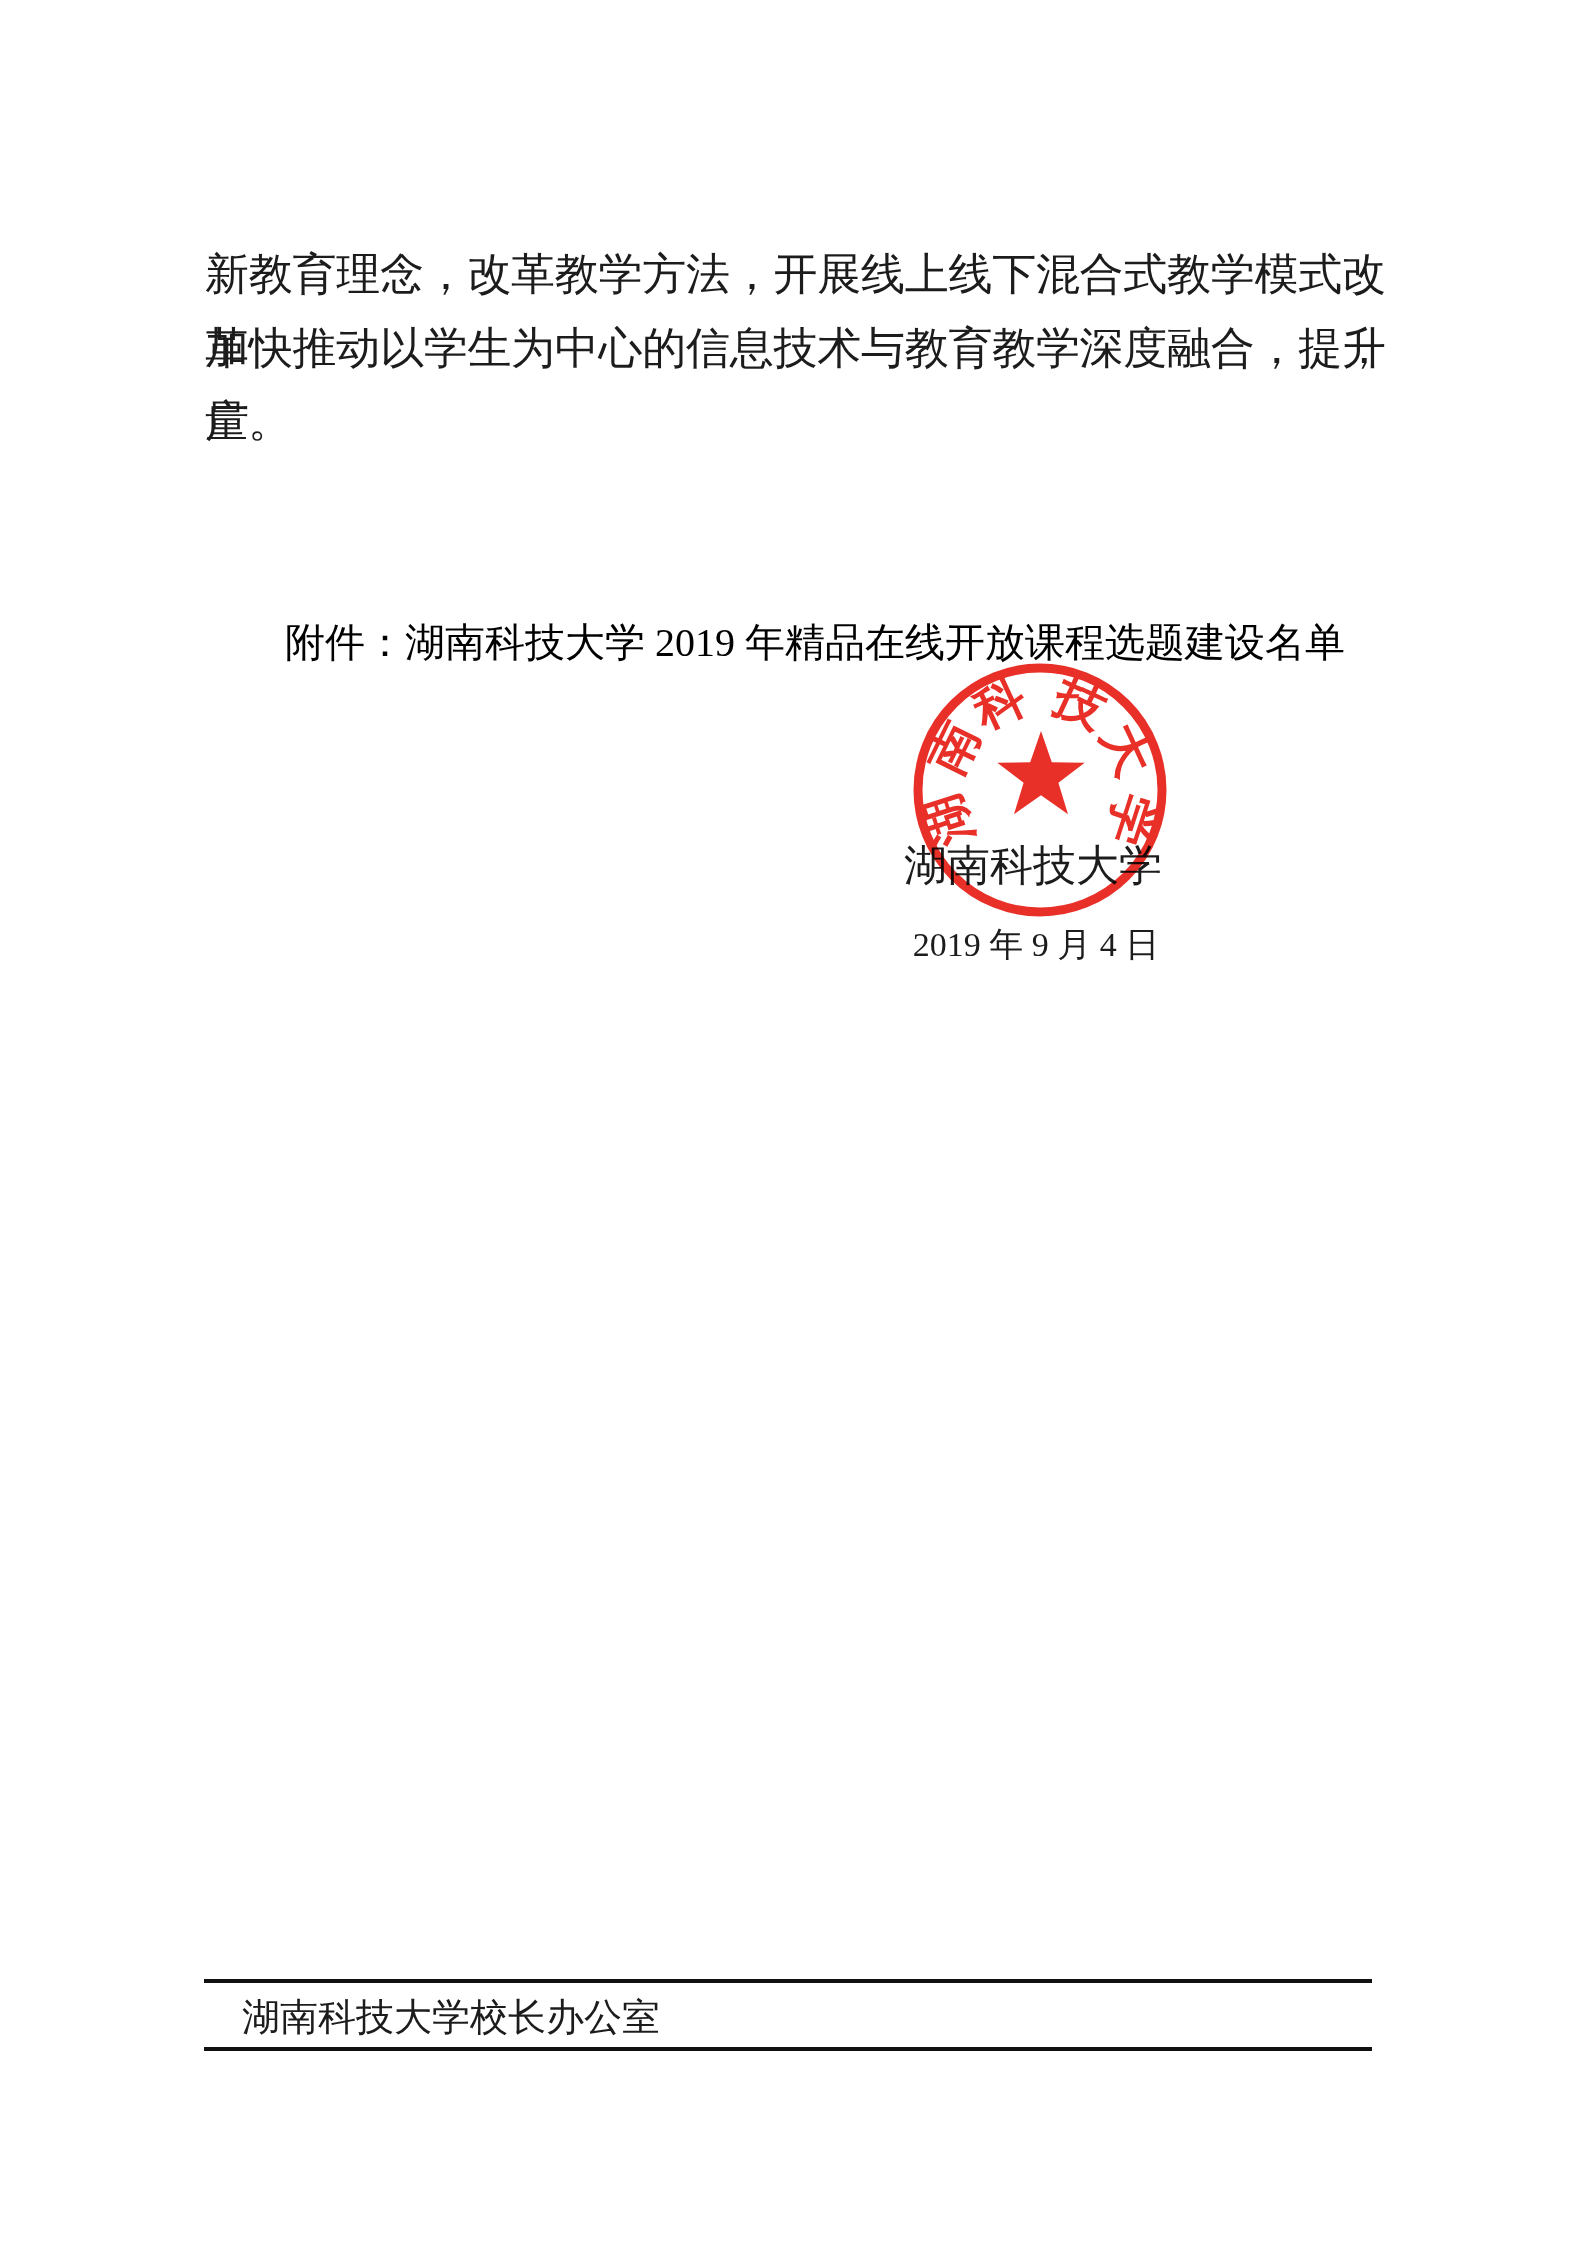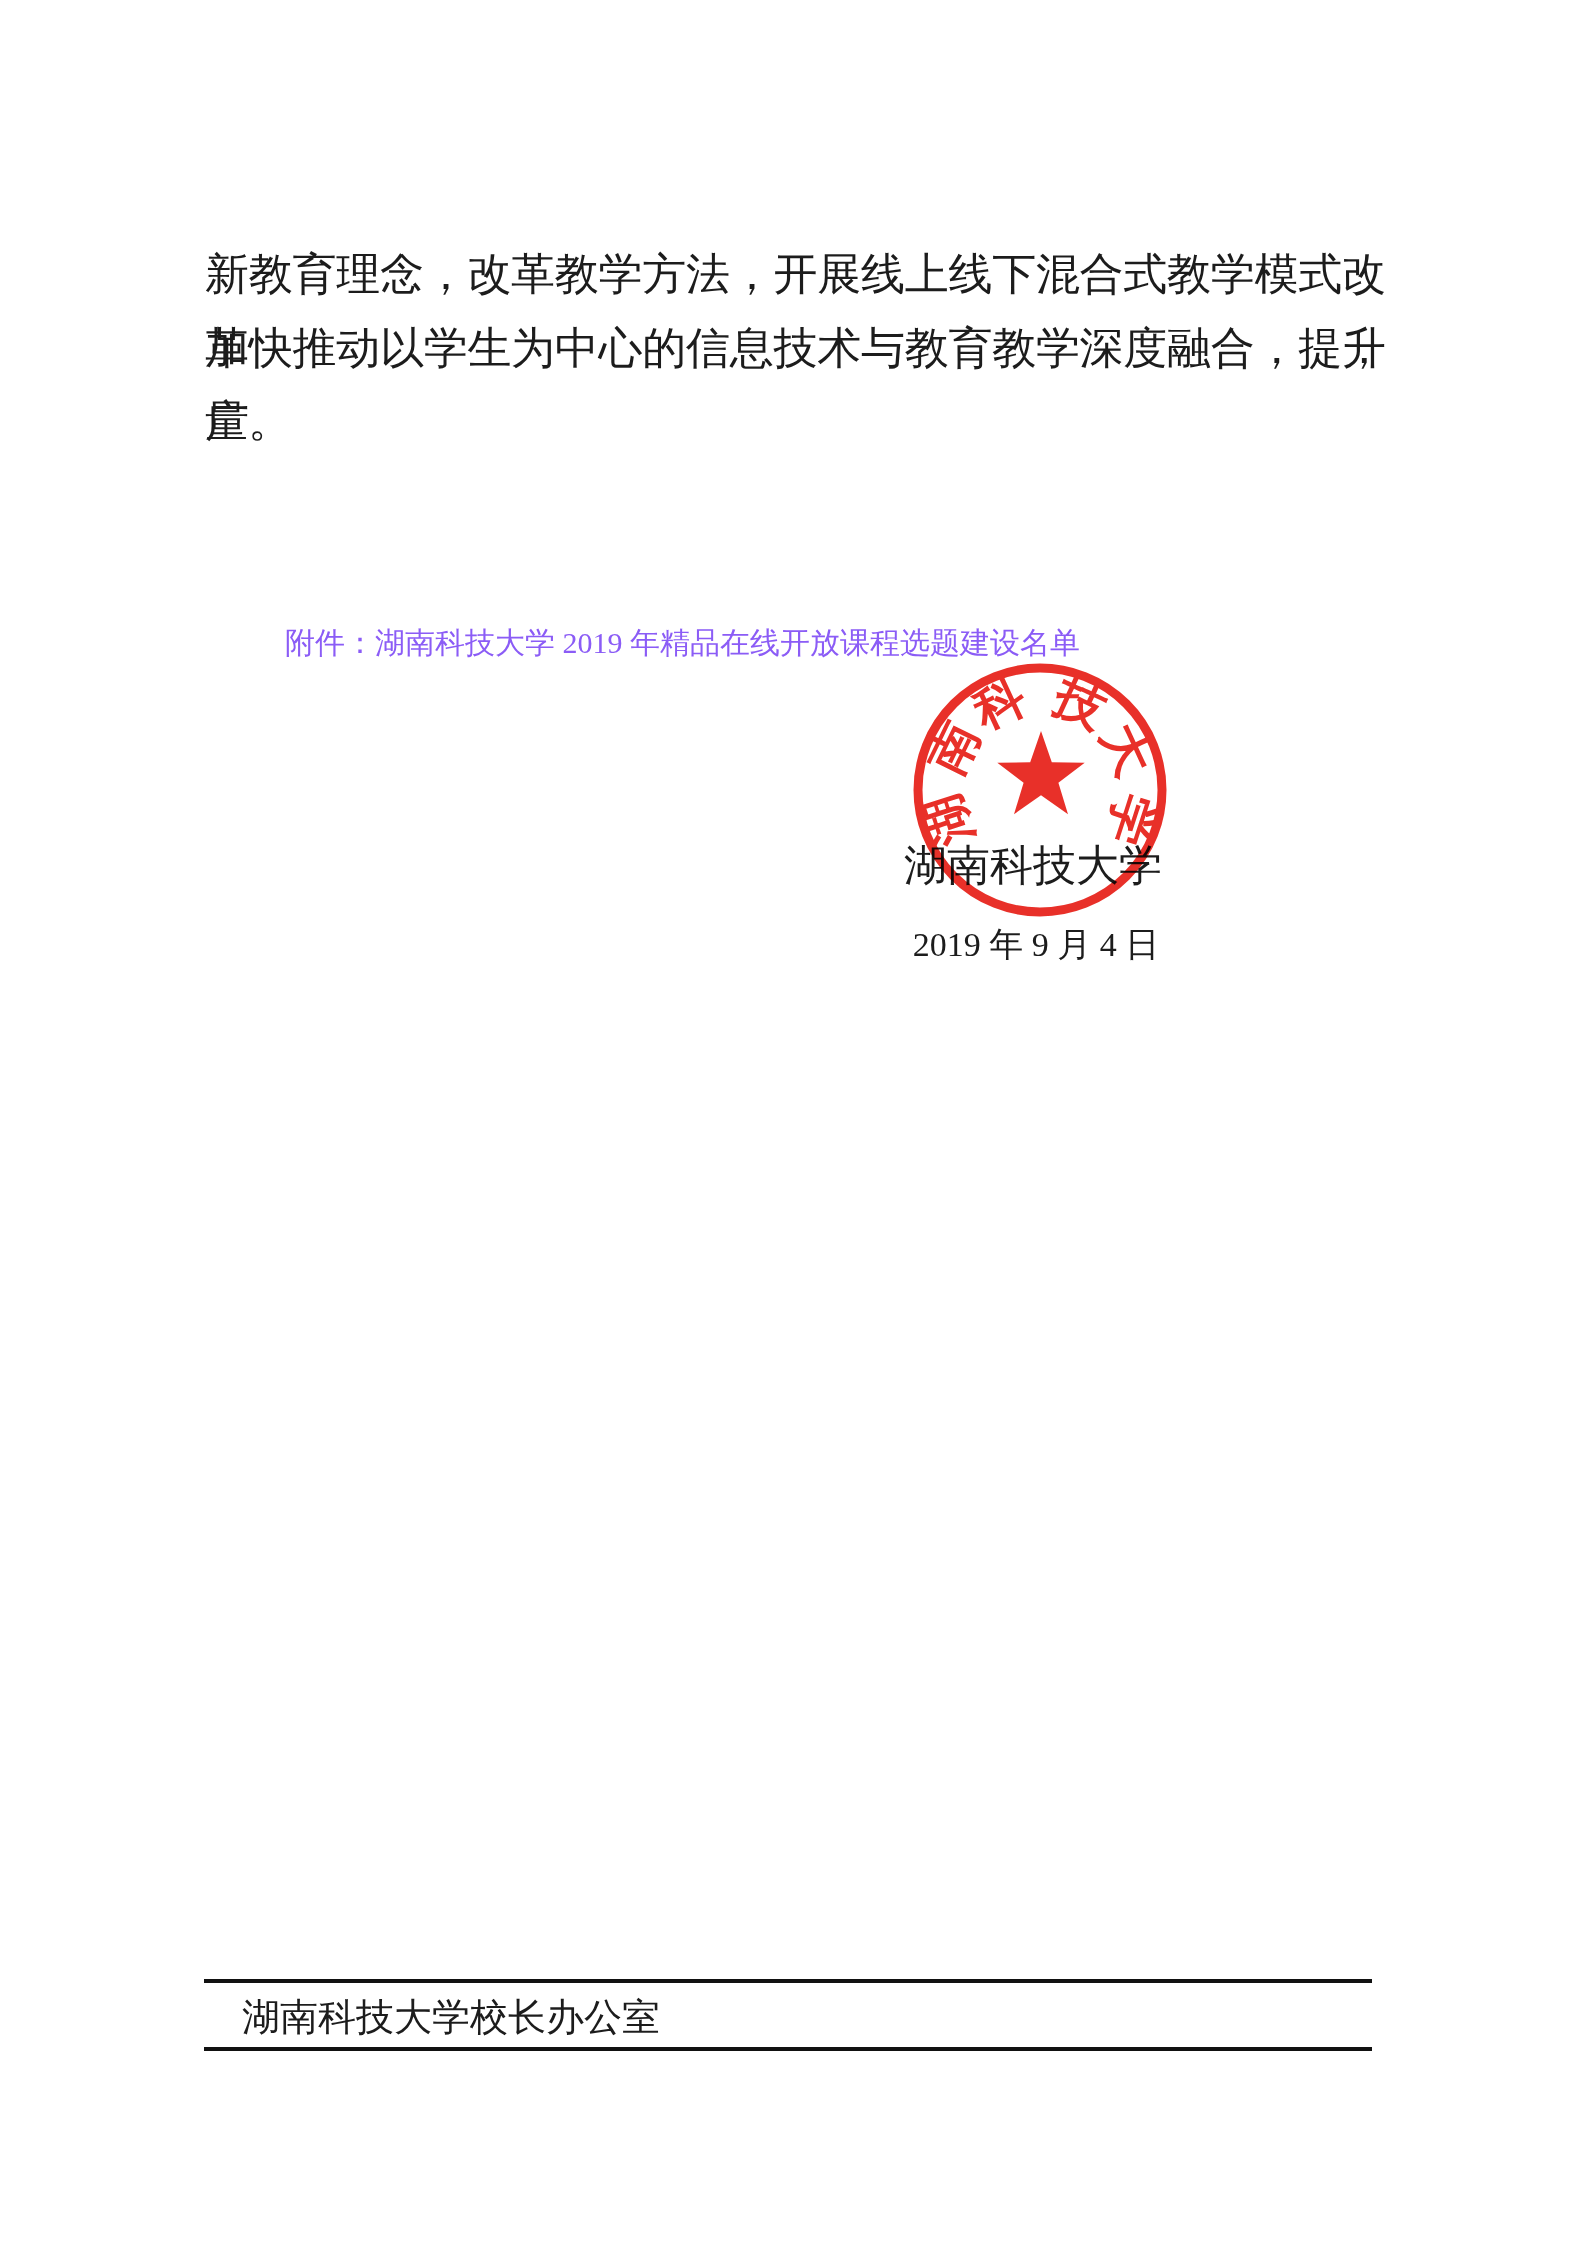--- a/index.html
+++ b/index.html
@@ -36,24 +36,24 @@
     white-space: normal;
     text-align: justify;
     text-align-last: justify;
     text-justify: inter-character;
   }
   
   .attachment-line {
     position: absolute;
     left: 285px;
     top: 620px;
-    font-size: 30px;
+    font-size: 40px;
     line-height: 46px;
     white-space: nowrap;
-    color: #8b5cf6;
+    color: #000000;
   }
   
   .signature-issuer {
     position: absolute;
     left: 883px;
     top: 843px;
     width: 300px;
     text-align: center;
     font-size: 43px;
     line-height: 46px;

